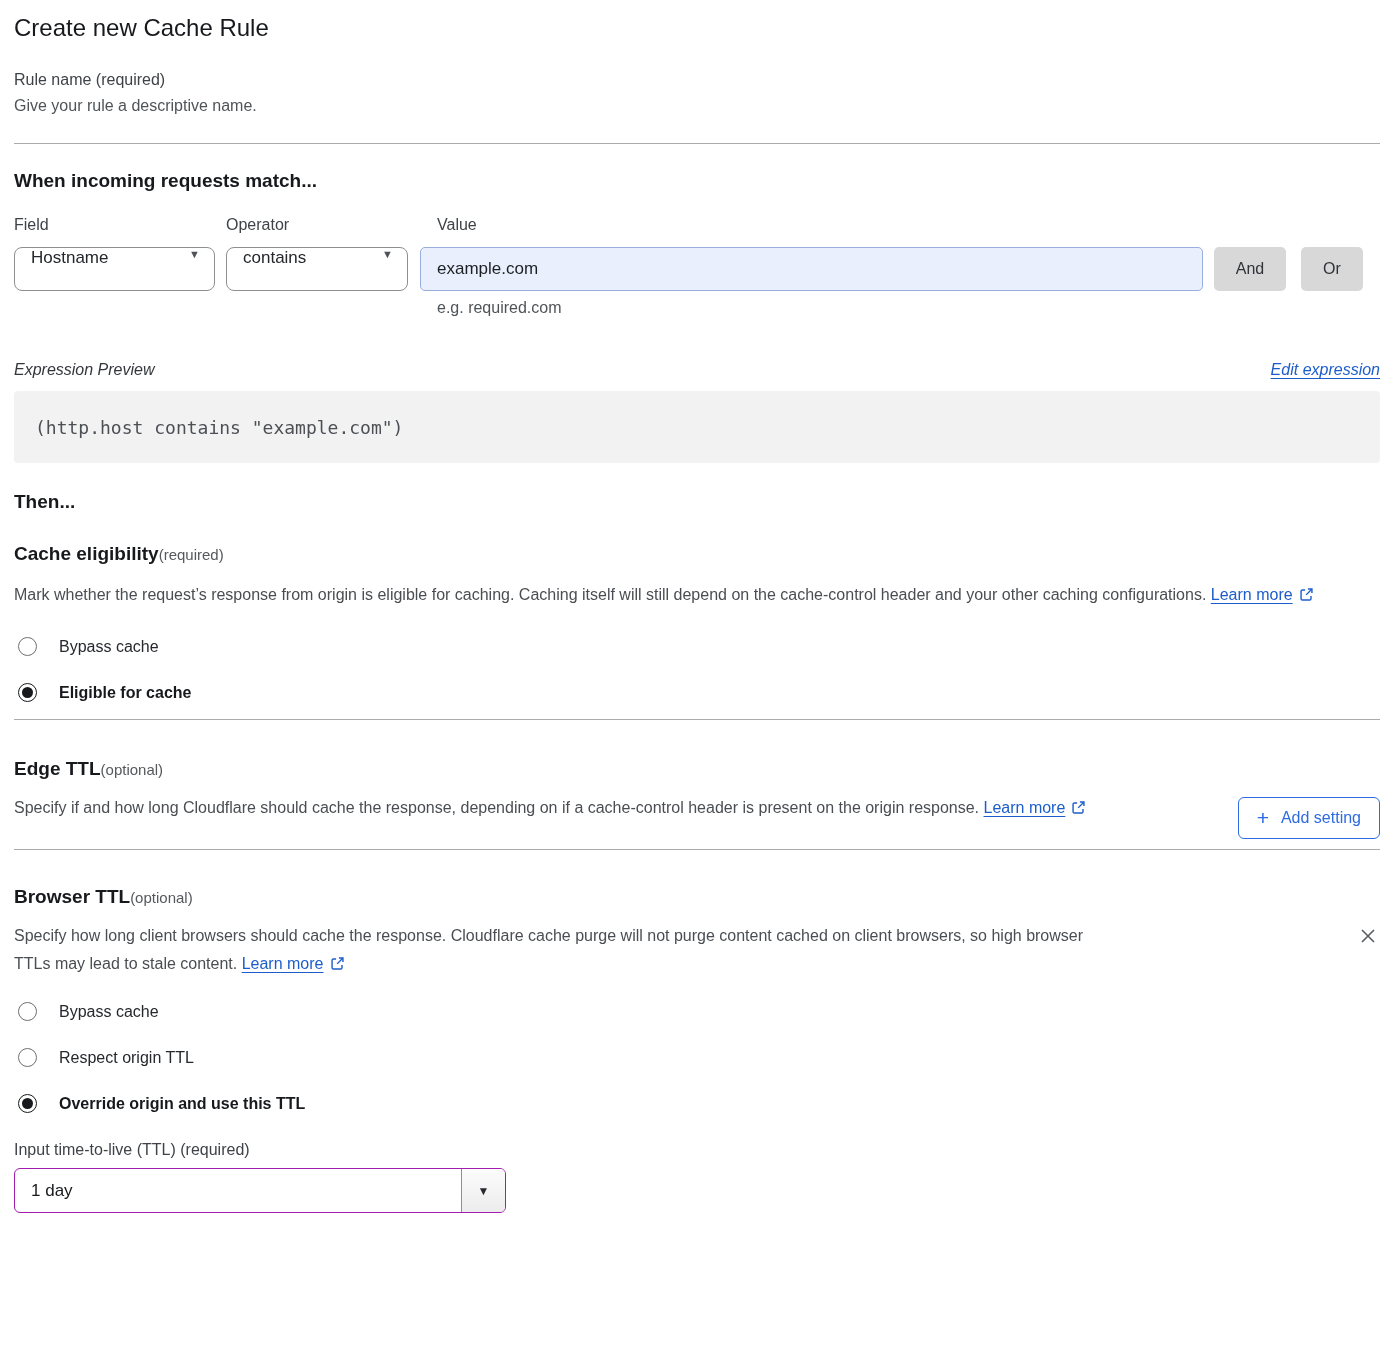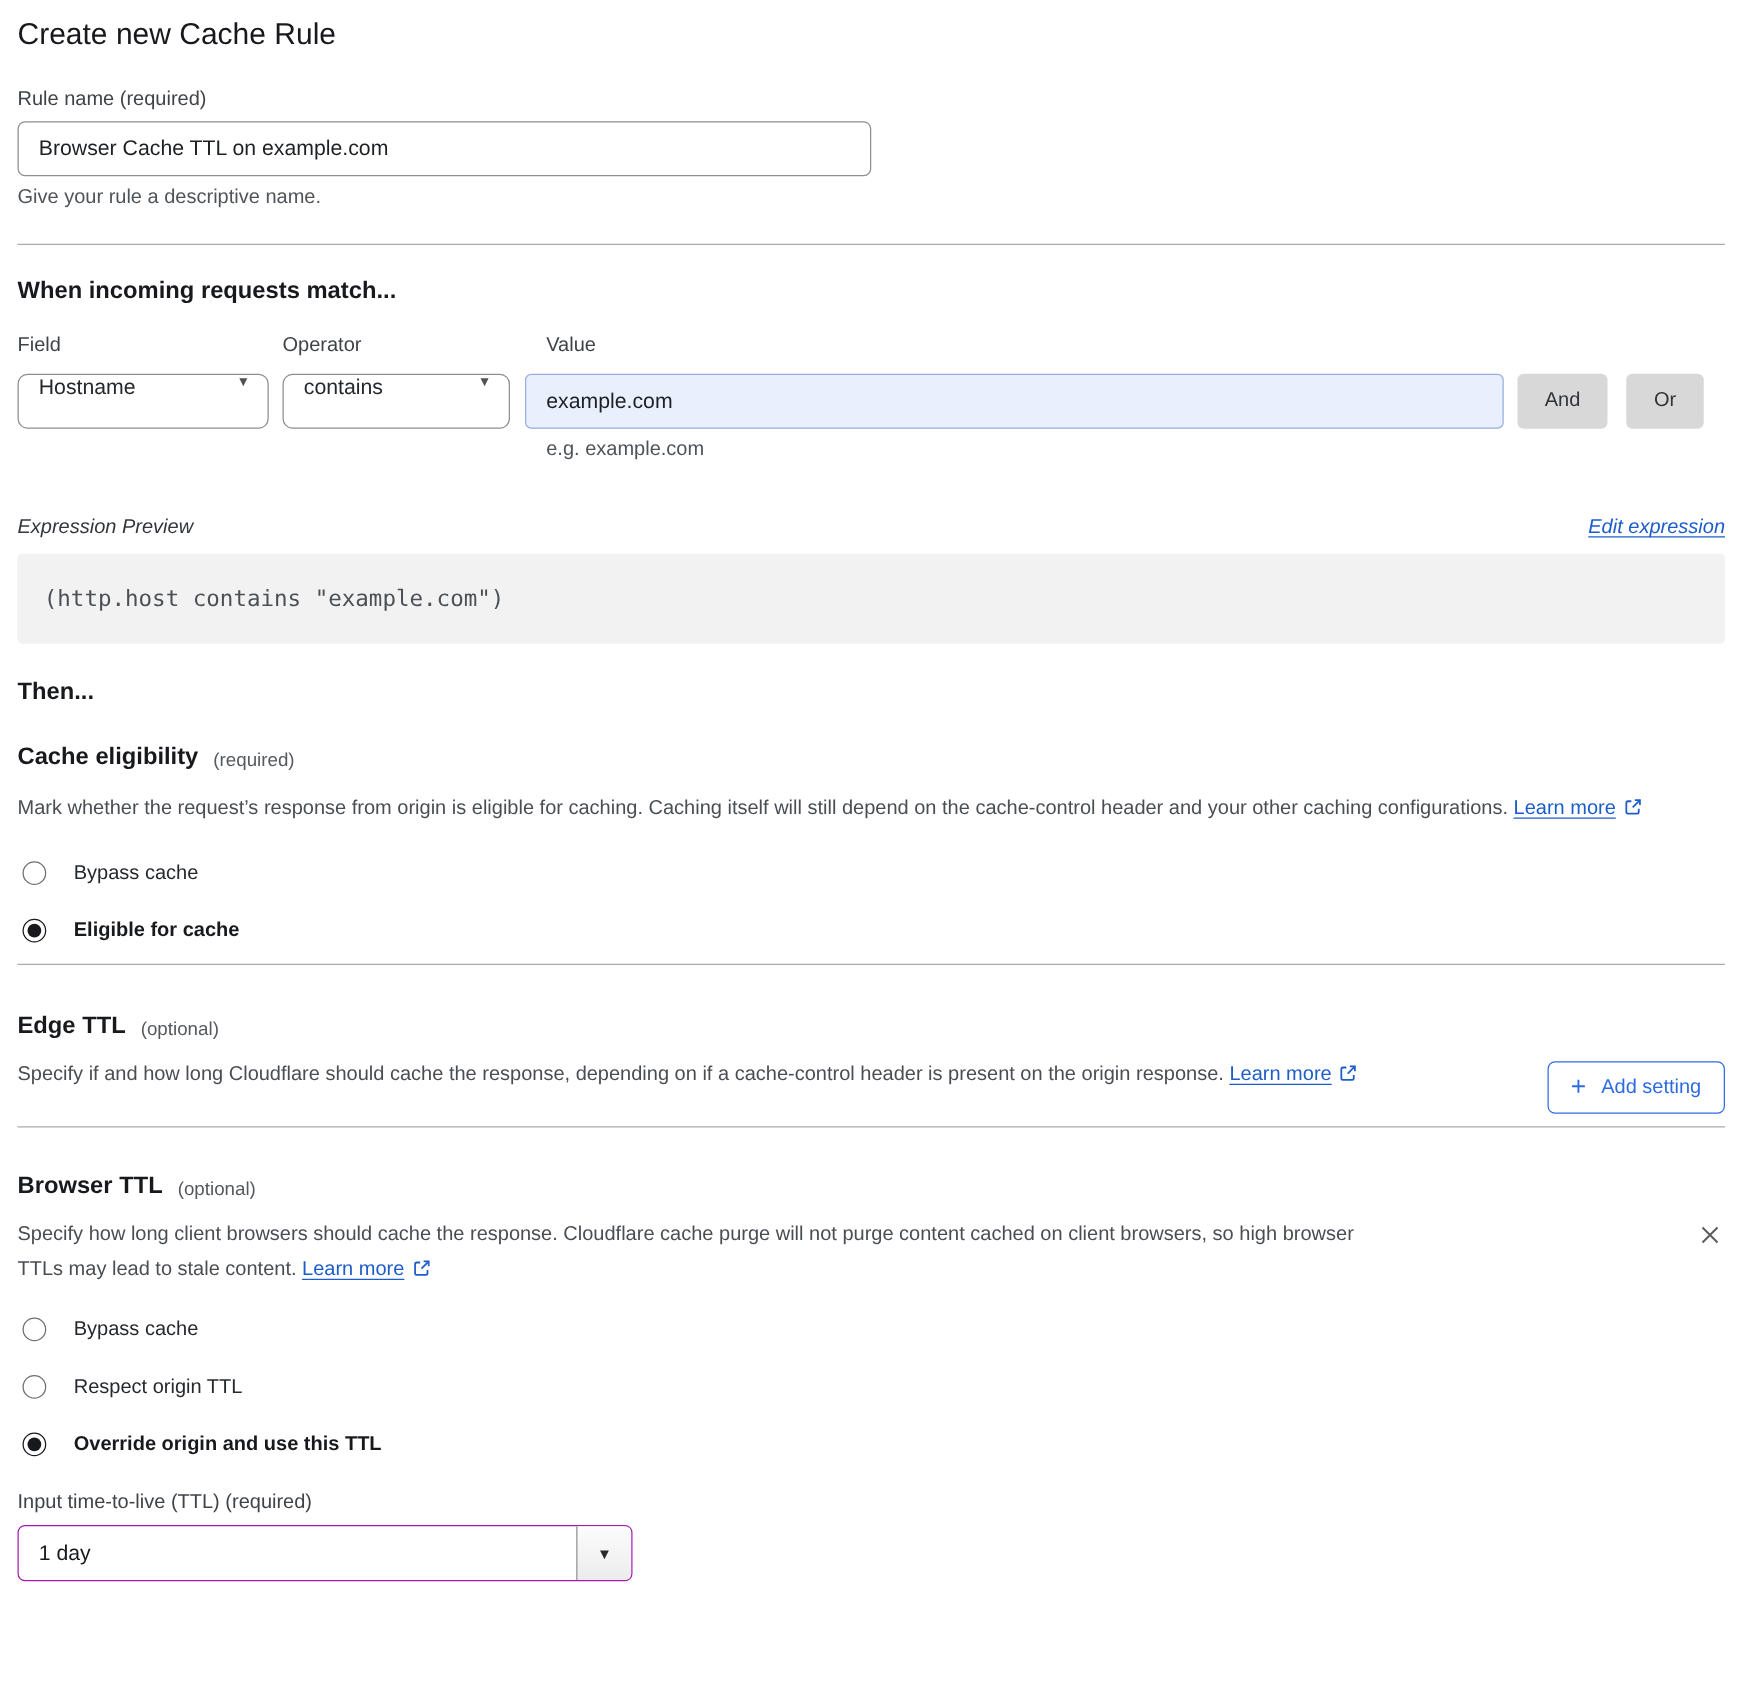--- a/index.html
+++ b/index.html
@@ -56,21 +56,21 @@
   .expr-row { display:flex; justify-content:space-between; align-items:center; margin-top:44px;font-style:italic; }
   .expr-label { font-size:16px; color:#33373c; }
   a.link { color:var(--link); text-decoration:underline; text-underline-offset:3px; cursor:pointer; }
   .expr-edit { font-size:16px; }
   .code-block {
     margin-top:12px; background:#f2f2f2; border-radius:4px; height:72px;
     display:flex; align-items:center; padding-left:21px;
     font-family:"DejaVu Sans Mono", monospace; font-size:18px; color:#4c5055;
   }
 
-  .setting-heading-row { margin-top:30px; display:flex; align-items:flex-end; gap:12px; }
+  .setting-heading-row { margin-top:30px; display:flex; align-items:center; gap:0; }
   .setting-title { font-size:19px; font-weight:700; color:#17191c; }
   .qualifier { font-size:15px; color:#55595e; }
 
   .desc { margin-top:16px; font-size:16px; line-height:28px; color:#4a4e53; }
   .cache-desc { max-width:1340px; }
   .edge-desc  { max-width:1100px; }
   .browser-desc { max-width:1095px; }
   .ext-icon { vertical-align:-2px; margin-left:6px; color:var(--link); }
 
   .radio-row { display:flex; align-items:center; margin-top:27px; padding-left:4px; cursor:pointer; width:max-content; }
@@ -120,21 +120,20 @@
   .ttl-btn .chev { font-size:12px; color:#26292d; }
 </style>
 </head>
 <body>
 
 <div class="container">
 
   <h1 class="page-title">Create new Cache Rule</h1>
 
   <div class="field-label">Rule name (required)</div>
-  <input class="text-input rule-input" type="text" value="Browser Cache TTL on example.com" style="">
   <div class="helper">Give your rule a descriptive name.</div>
 
   <hr class="divider d1">
 
   <h2 class="section-heading">When incoming requests match...</h2>
 
   <div class="match-labels">
     <div class="ml-field">Field</div>
     <div class="ml-operator">Operator</div>
     <div>Value</div>
@@ -146,21 +145,21 @@
       <span class="chev">▼</span>
     </div>
     <div class="select-box operator-select">
       <span>contains</span>
       <span class="chev">▼</span>
     </div>
     <input class="text-input value-input" type="text" value="example.com" style="">
     <button class="btn-gray and-btn">And</button>
     <button class="btn-gray or-btn">Or</button>
   </div>
-  <div class="eg-helper">e.g. example.com</div>
+  <div class="eg-helper">e.g. required.com</div>
 
   <div class="expr-row">
     <div class="expr-label">Expression Preview</div>
     <a class="link expr-edit">Edit expression</a>
   </div>
   <div class="code-block">
     <span>(http.host contains "example.com")</span>
   </div>
 
   <h2 class="section-heading then-heading">Then...</h2>

